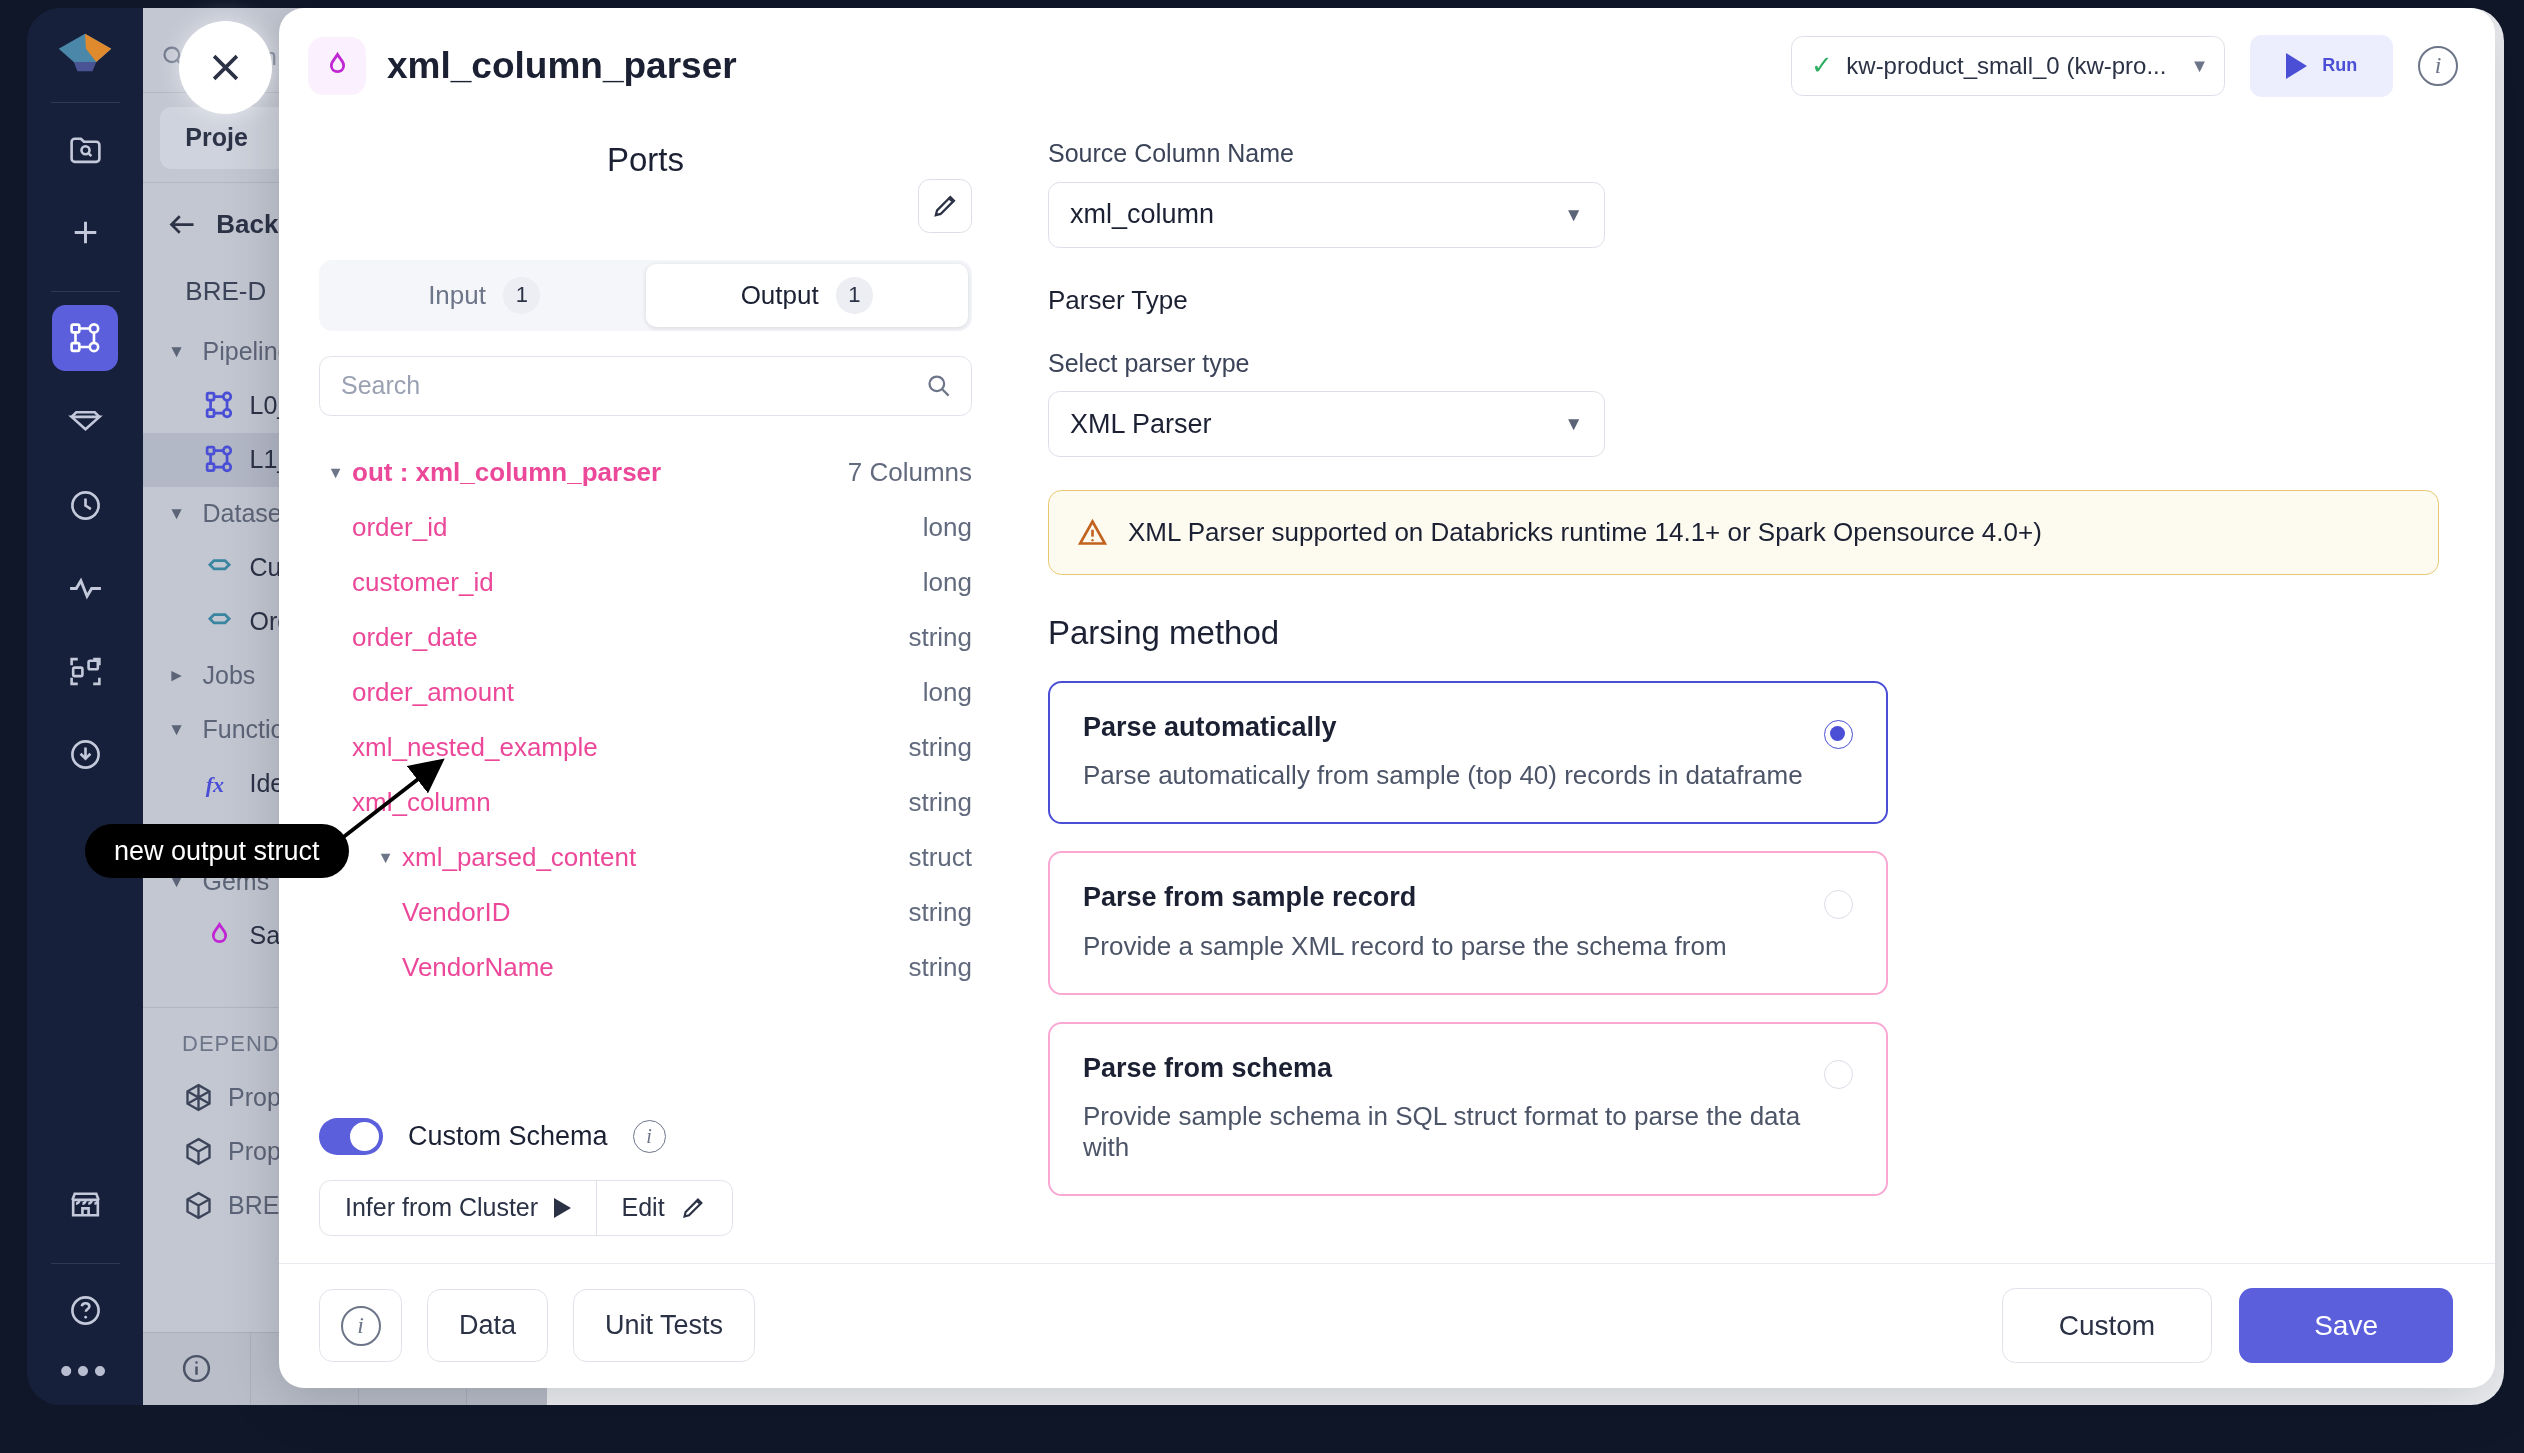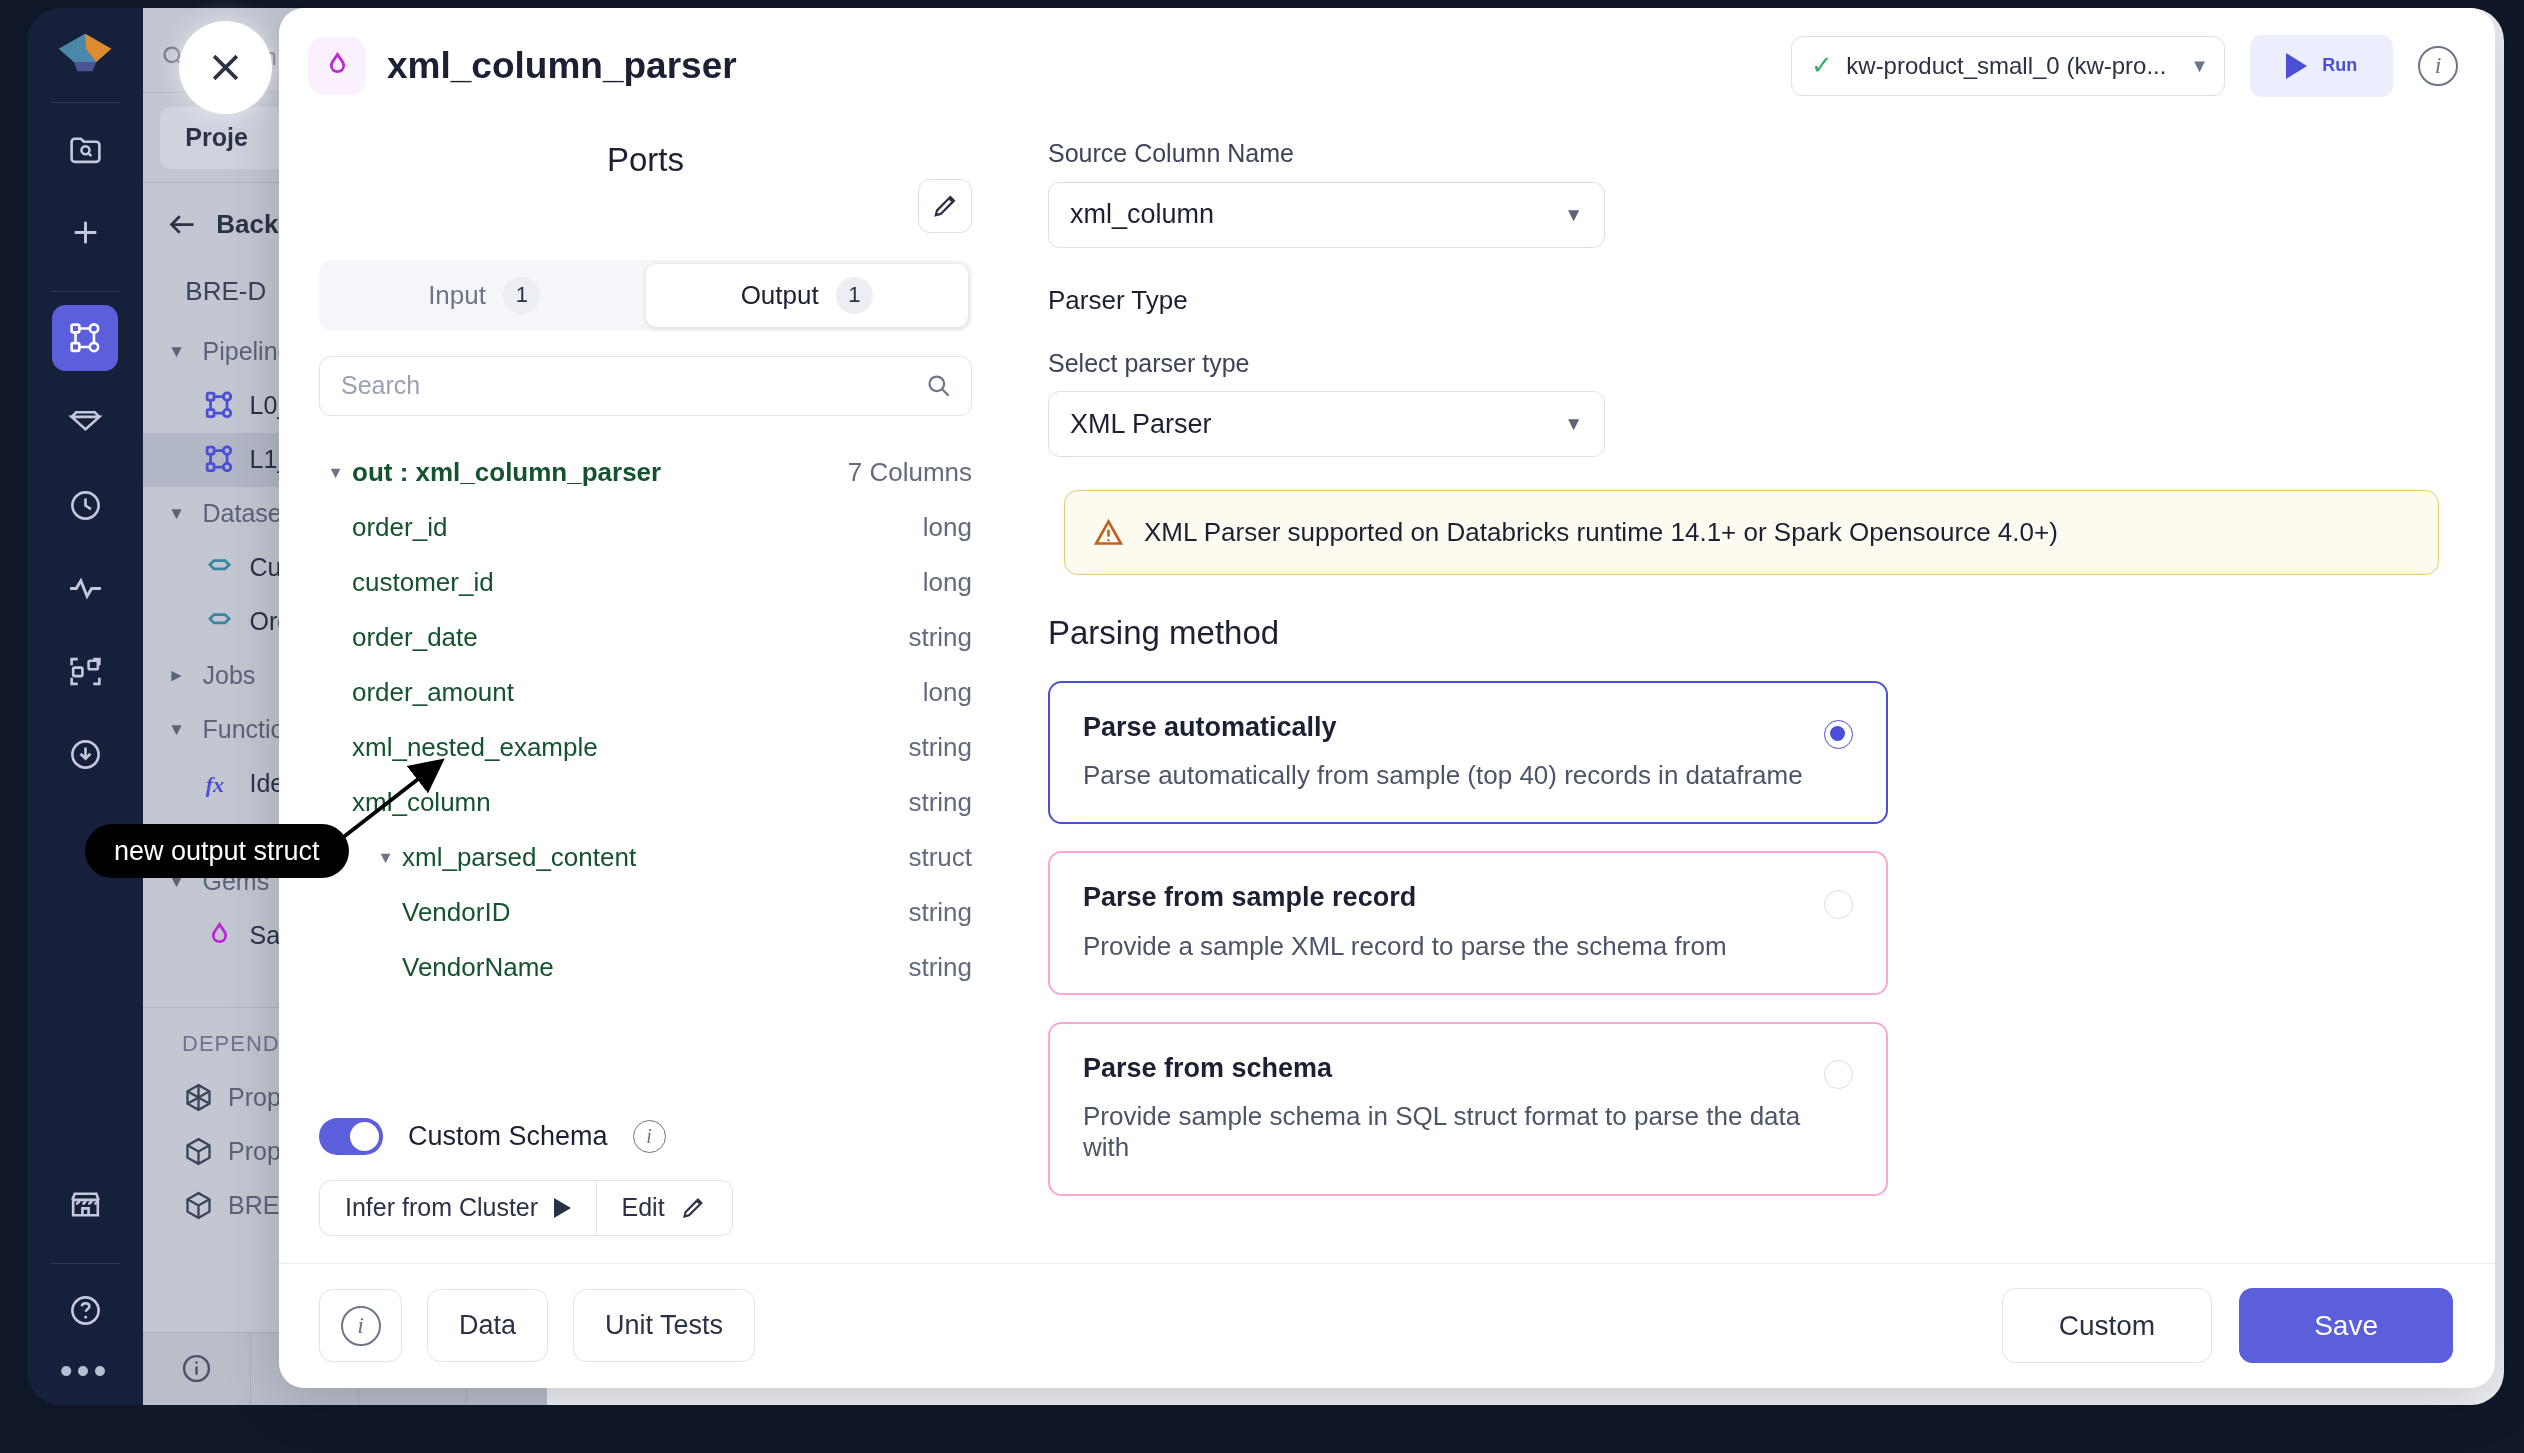--- a/index.html
+++ b/index.html
@@ -266,21 +266,21 @@
   .schema-list { margin-top: 29px; flex: 1 1 auto; overflow: hidden; }
   .schema-row {
     display:flex; align-items:center;
     height: 55px;
     font-size: 26px;
   }
   .schema-row .caret {
     width: 33px; display:flex; justify-content:center;
     color:#6d7589; font-size: 16.4px;
   }
-  .schema-row .nm { color:#14532d; }
+  .schema-row .nm { color:#ec4899; }
   .schema-row.grouphdr .nm { font-weight: bold; }
   .schema-row .tp { margin-left:auto; color:#626a7e; }
   .schema-row.lvl1 { padding-left: 0; }
   .schema-row.lvl1 .nm { padding-left: 0; }
   .schema-row.field { padding-left: 33px; }
   .schema-row.sub { padding-left: 50px; }
   .schema-row.subfield { padding-left: 83px; }
 
   .ports-foot { padding-bottom: 27px; flex: 0 0 auto; }
   .toggle-row { display:flex; align-items:center; gap: 25px; }
@@ -334,21 +334,21 @@
   }
   .select-ctl .dn { margin-left:auto; color:#5c6477; font-size: 19px; }
 
   .warn-banner {
     margin-top: 33px;
     height: 85px;
     background:#fdfaef;
     border: 1px solid #e7c76f;
     border-radius: 13.5px;
     display:flex; align-items:center;
-    padding: 0 27px; gap: 19px; margin-left: 16px;
+    padding: 0 27px; gap: 19px;
   }
   .warn-banner .wicon { width: 33px; height: 33px; color:#c2621f; }
   .warn-banner .wtxt { font-size: 26px; color:#1b2033; }
 
   .parsing-title { font-size: 33px; color:#1b2033; margin: 39px 0 29px 0; }
 
   .opt-card {
     width: 840px;
     border: 2px solid #f9a8d4; border-radius: 13.5px;
     padding: 29px 33px 31px 33px;

